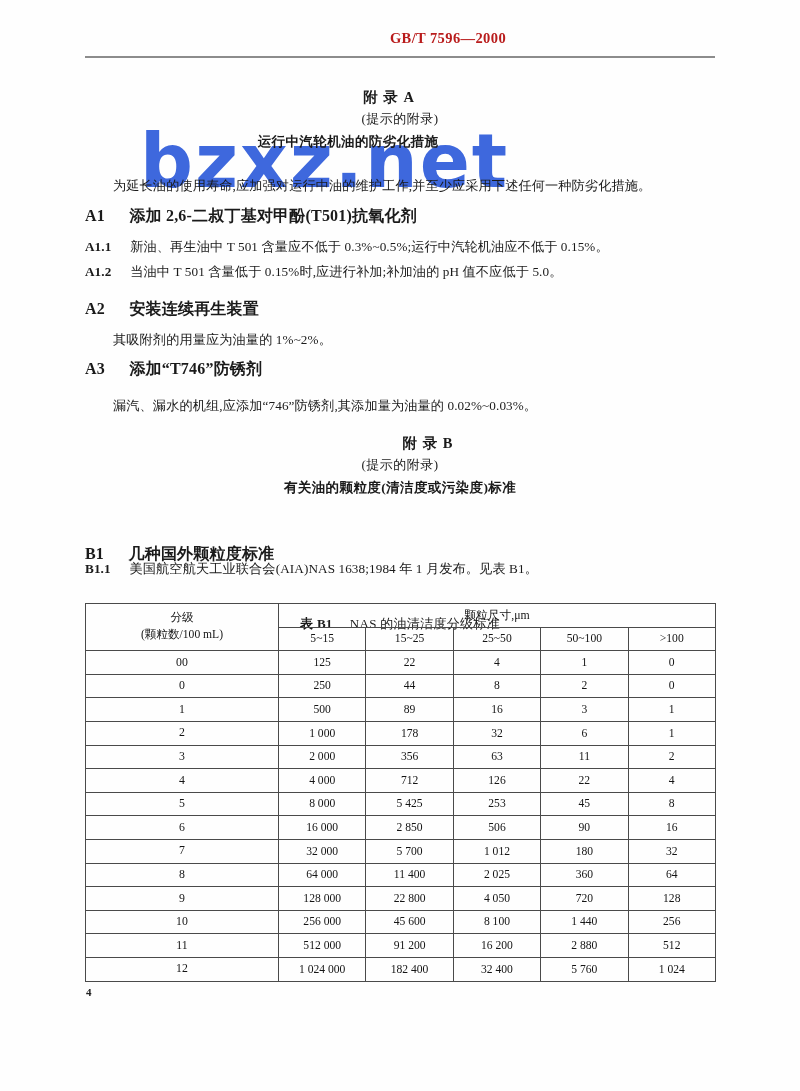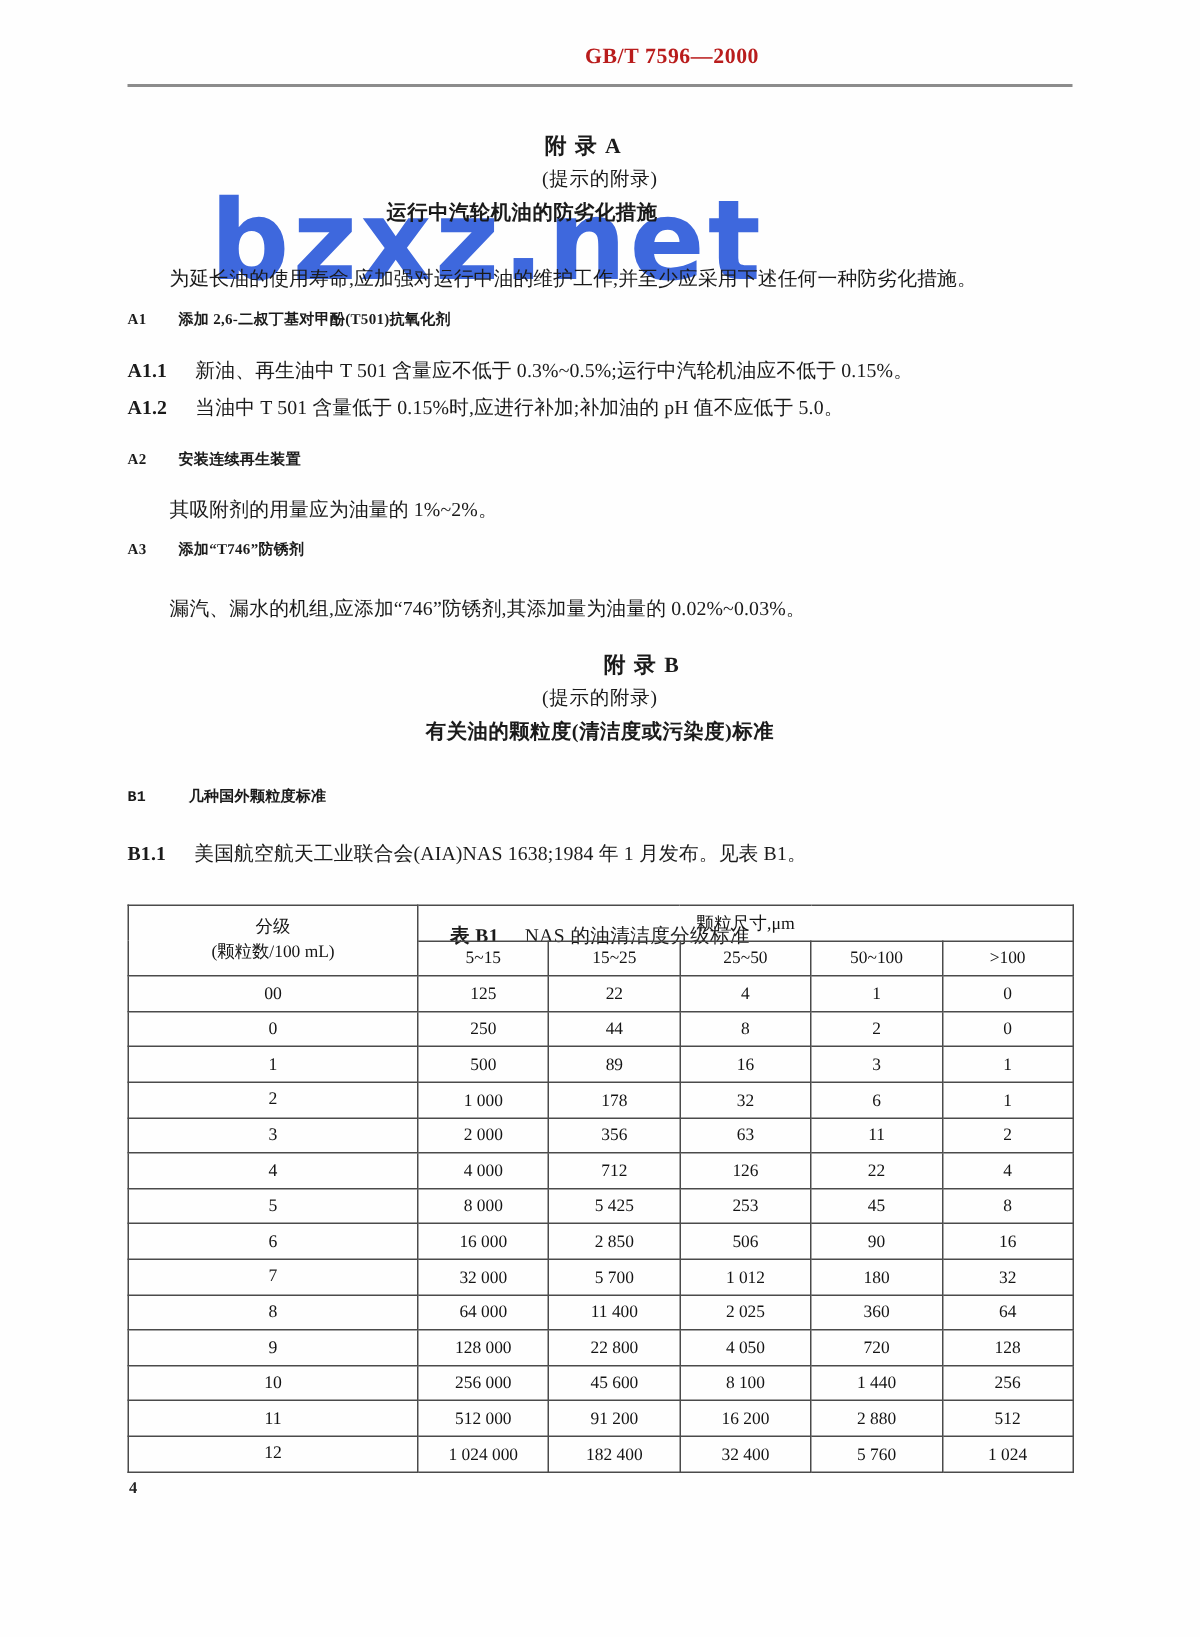--- a/index.html
+++ b/index.html
@@ -88,21 +88,21 @@
     letter-spacing: 0.4px;
   }
 
   .body-para {
     font-size: 13.2px;
     line-height: 1.5;
     letter-spacing: 0.1px;
   }
 
   .sec-head {
-    font-size: 10px;
+    font-size: 16px;
     font-weight: 700;
     letter-spacing: 0.2px;
   }
 
   .clause {
     font-size: 13.2px;
     letter-spacing: 0.1px;
   }
   .clause .num {
     font-weight: 700;
@@ -213,21 +213,21 @@
       <span>A3</span>
       <span style="display:inline-block;width:16px;"></span>
       <span>添加“T746”防锈剂</span>
     </div>
     <div class="abs body-para" style="left:113px; top:396px; width:590px;">漏汽、漏水的机组,应添加“746”防锈剂,其添加量为油量的 0.02%~0.03%。</div>
 
     <div class="abs center-title" style="left:0; top:434px; width:800px;padding-left:28px;">附 录 B</div>
     <div class="abs center-sub" style="left:0; top:456px; width:800px;">(提示的附录)</div>
     <div class="abs center-name" style="left:0; top:479px; width:800px;">有关油的颗粒度(清洁度或污染度)标准</div>
 
-    <div class="abs sec-head" style="left:85px; top:524px;font-family:Liberation Mono, monospace;">
+    <div class="abs sec-head" style="left:85px; top:544px;">
       <span>B1</span>
       <span style="display:inline-block;width:16px;"></span>
       <span>几种国外颗粒度标准</span>
     </div>
 
     <div class="abs clause" style="left:85px; top:560px; width:630px;">
       <span class="num">B1.1</span>
       <span style="display:inline-block;width:12px;"></span>
       <span>美国航空航天工业联合会(AIA)NAS 1638;1984 年 1 月发布。见表 B1。</span>
     </div>

